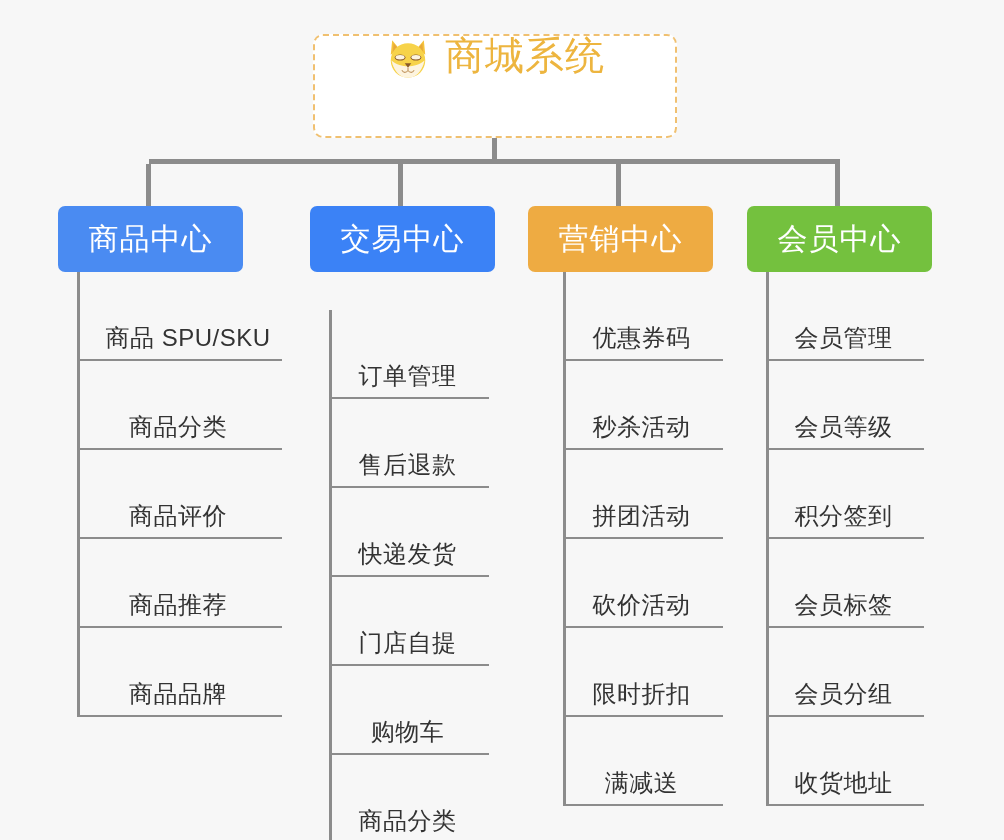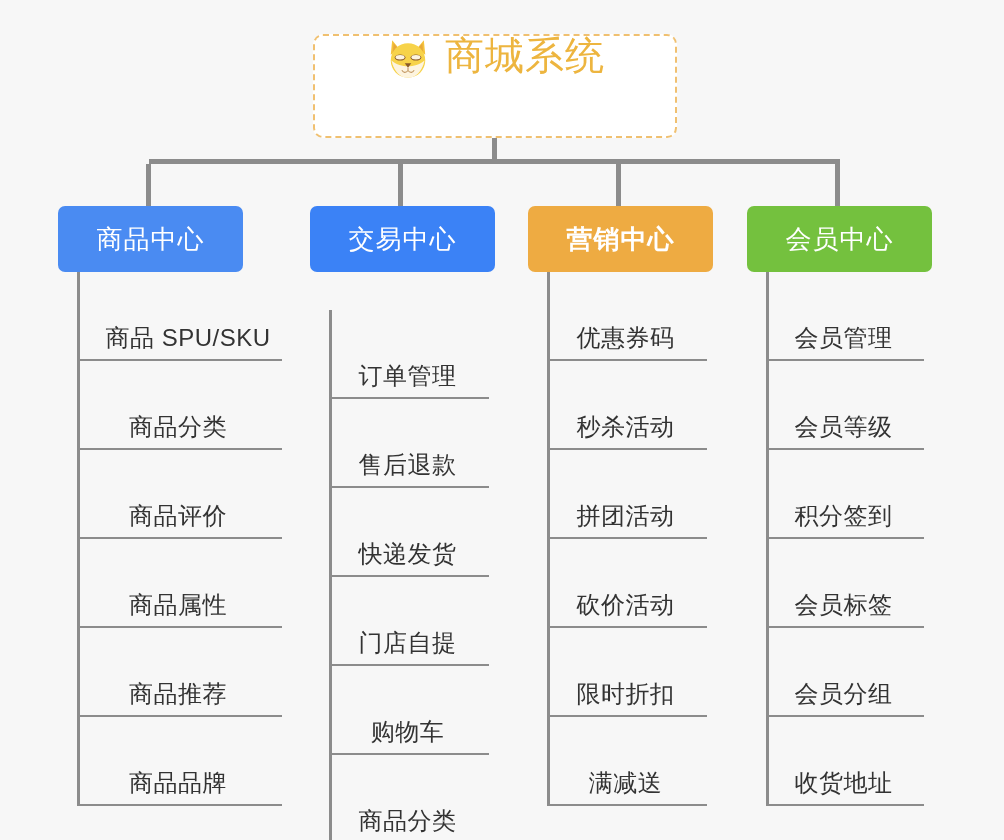--- a/index.html
+++ b/index.html
@@ -86,21 +86,21 @@
     top: 42px;
     left: 0;
     width: 185px;
     height: 66px;
     box-sizing: border-box;
     border-radius: 7px;
     display: flex;
     align-items: center;
     justify-content: center;
     color: #ffffff;
-    font-size: 26px;
+    font-size: 30px;
     letter-spacing: 1px;
   }
   .leaf-list {
     position: absolute;
     top: 108px;
     left: 19px;
     width: 201px;
     border-left: 3px solid #8c8c8c;
     box-sizing: border-box;
   }
@@ -185,23 +185,20 @@
       <div class="leaf" style="border-bottom-color: rgb(140, 140, 140); padding-left: 20px;">
           <span class="leaf-label">商品 SPU/SKU</span>
         </div>
       <div class="leaf" style="border-bottom-color: rgb(140, 140, 140);">
           <span class="leaf-label">商品分类</span>
         </div>
       <div class="leaf" style="border-bottom-color: rgb(140, 140, 140);">
           <span class="leaf-label">商品评价</span>
         </div>
       <div class="leaf" style="border-bottom-color: rgb(140, 140, 140);">
-          <span class="leaf-label">商品属性</span>
-        </div>
-      <div class="leaf" style="border-bottom-color: rgb(140, 140, 140);">
           <span class="leaf-label">商品推荐</span>
         </div>
       <div class="leaf" style="border-bottom-color: rgb(140, 140, 140);">
           <span class="leaf-label">商品品牌</span>
         </div>
     </div>
   </div>
 
   <div class="column" id="col-1">
     <div class="col-drop" style="background: rgb(140, 140, 140);"></div>
@@ -225,24 +222,24 @@
           <span class="leaf-label">购物车</span>
         </div>
       <div class="leaf" style="border-bottom-color: rgb(140, 140, 140);">
           <span class="leaf-label">商品分类</span>
         </div>
     </div>
   </div>
 
   <div class="column" id="col-2">
     <div class="col-drop" style="background: rgb(140, 140, 140);"></div>
-    <div class="cat-header" style="background: rgb(238, 171, 66); font-weight: bold;">
+    <div class="cat-header" style="background: rgb(238, 171, 66);">
       <span>营销中心</span>
     </div>
-    <div class="leaf-list" style="border-left-color: rgb(140, 140, 140);">
+    <div class="leaf-list" style="border-left-color: rgb(140, 140, 140); margin-left: 16px;">
       <div class="leaf" style="border-bottom-color: rgb(140, 140, 140);">
           <span class="leaf-label">优惠券码</span>
         </div>
       <div class="leaf" style="border-bottom-color: rgb(140, 140, 140);">
           <span class="leaf-label">秒杀活动</span>
         </div>
       <div class="leaf" style="border-bottom-color: rgb(140, 140, 140);">
           <span class="leaf-label">拼团活动</span>
         </div>
       <div class="leaf" style="border-bottom-color: rgb(140, 140, 140);">

